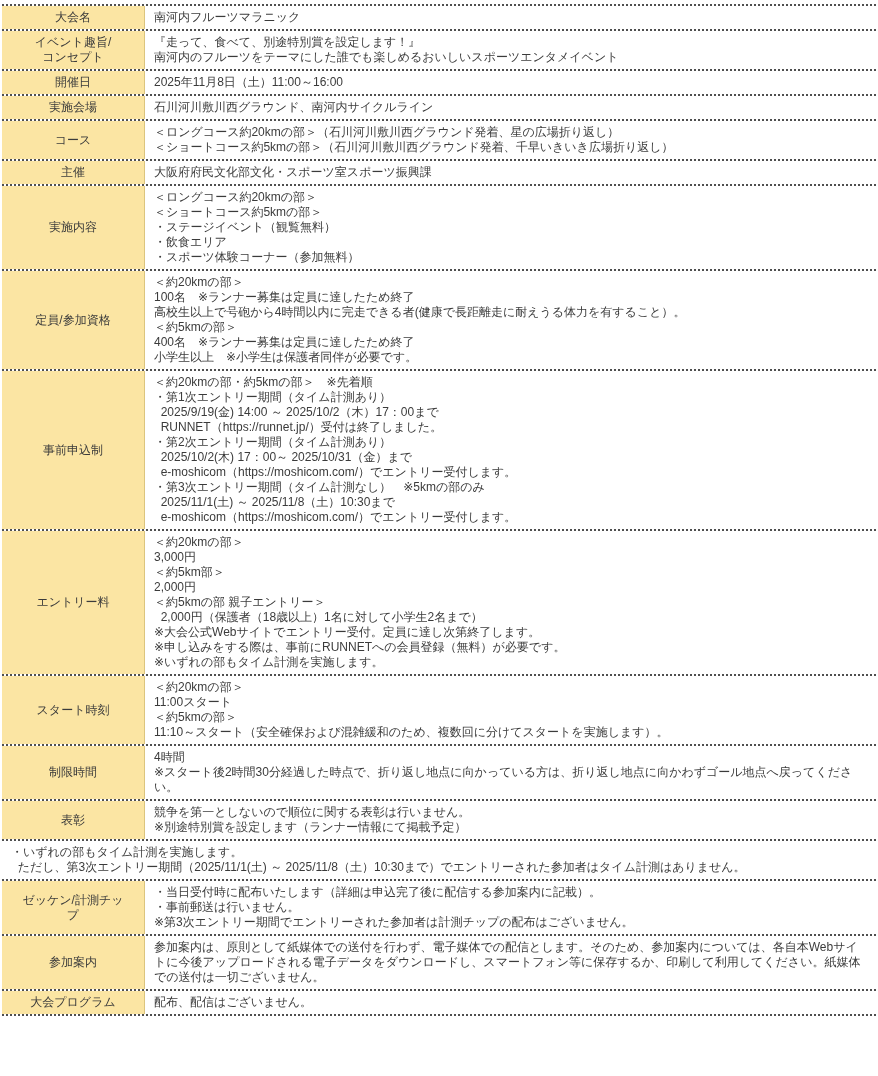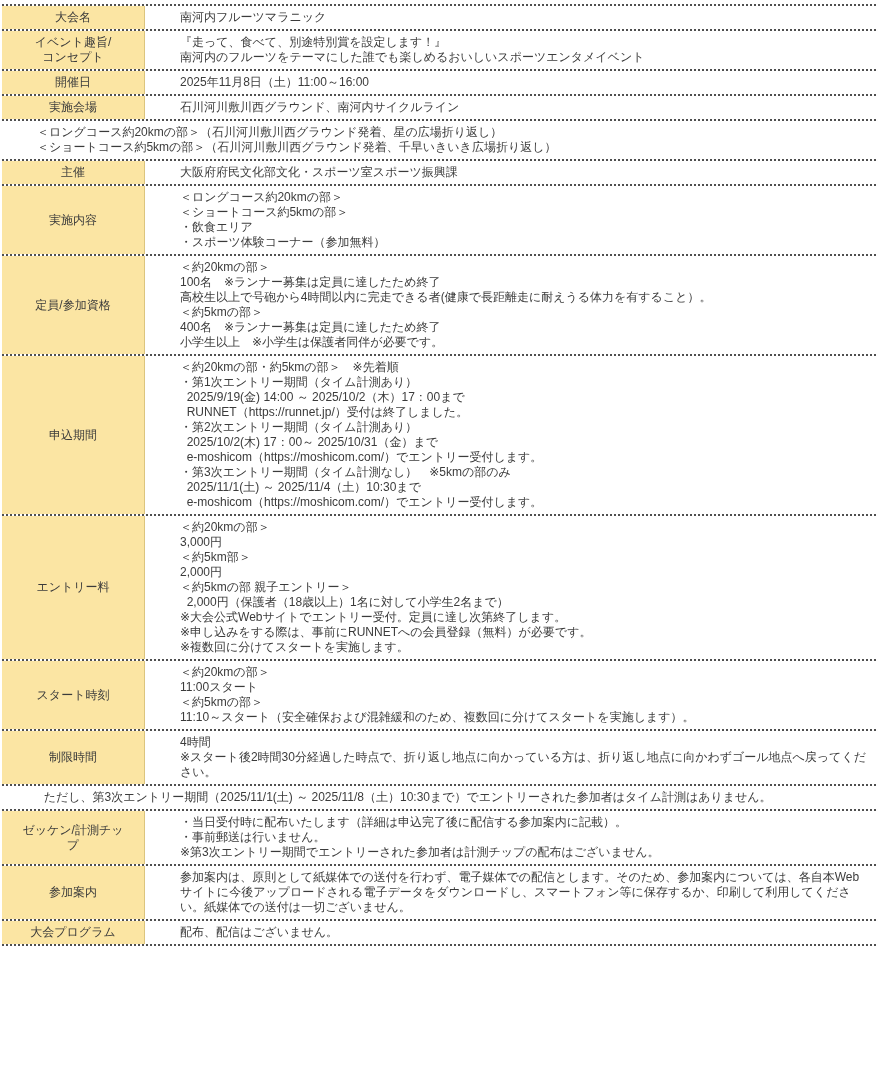--- a/index.html
+++ b/index.html
@@ -40,21 +40,20 @@
     font-size: 12px;
     line-height: 15px;
     padding: 4px 8px 4px 9px;
     display: flex;
     flex-direction: column;
     justify-content: center;
   }
   .line {
     white-space: pre-wrap;
     word-break: break-word;
-    margin-left: 26px;
   }
 </style>
 </head>
 <body style="color: rgb(59, 59, 59);">
 
 <div id="event-table">
   <div class="row">
     <div class="cell label">大会名</div>
     <div class="cell content">
         <div class="line">南河内フルーツマラニック</div>
@@ -78,83 +77,85 @@
   </div>
 
   <div class="row">
     <div class="cell label">実施会場</div>
     <div class="cell content">
         <div class="line">石川河川敷川西グラウンド、南河内サイクルライン</div>
       </div>
   </div>
 
   <div class="row">
+    <div class="cell label">コース</div>
     <div class="cell content">
         <div class="line">＜ロングコース約20kmの部＞（石川河川敷川西グラウンド発着、星の広場折り返し）</div>
         <div class="line">＜ショートコース約5kmの部＞（石川河川敷川西グラウンド発着、千早いきいき広場折り返し）</div>
       </div>
   </div>
 
   <div class="row">
     <div class="cell label">主催</div>
     <div class="cell content">
         <div class="line">大阪府府民文化部文化・スポーツ室スポーツ振興課</div>
       </div>
   </div>
 
   <div class="row">
     <div class="cell label">実施内容</div>
     <div class="cell content">
         <div class="line">＜ロングコース約20kmの部＞</div>
         <div class="line">＜ショートコース約5kmの部＞</div>
+        <div class="line">・ステージイベント（観覧無料）</div>
         <div class="line">・飲食エリア</div>
         <div class="line">・スポーツ体験コーナー（参加無料）</div>
       </div>
   </div>
 
   <div class="row">
     <div class="cell label">定員/参加資格</div>
     <div class="cell content">
         <div class="line">＜約20kmの部＞</div>
         <div class="line">100名　※ランナー募集は定員に達したため終了</div>
         <div class="line">高校生以上で号砲から4時間以内に完走できる者(健康で長距離走に耐えうる体力を有すること）。</div>
         <div class="line">＜約5kmの部＞</div>
         <div class="line">400名　※ランナー募集は定員に達したため終了</div>
         <div class="line">小学生以上　※小学生は保護者同伴が必要です。</div>
       </div>
   </div>
 
   <div class="row">
-    <div class="cell label">申込期間</div>
+    <div class="cell label">事前申込制</div>
     <div class="cell content">
         <div class="line">＜約20kmの部・約5kmの部＞　※先着順</div>
         <div class="line">・第1次エントリー期間（タイム計測あり）</div>
         <div class="line">  2025/9/19(金) 14:00 ～ 2025/10/2（木）17：00まで</div>
         <div class="line">  RUNNET（https://runnet.jp/）受付は終了しました。</div>
         <div class="line">・第2次エントリー期間（タイム計測あり）</div>
         <div class="line">  2025/10/2(木) 17：00～ 2025/10/31（金）まで</div>
         <div class="line">  e-moshicom（https://moshicom.com/）でエントリー受付します。</div>
         <div class="line">・第3次エントリー期間（タイム計測なし）　※5kmの部のみ</div>
-        <div class="line">  2025/11/1(土) ～ 2025/11/4（土）10:30まで</div>
+        <div class="line">  2025/11/1(土) ～ 2025/11/8（土）10:30まで</div>
         <div class="line">  e-moshicom（https://moshicom.com/）でエントリー受付します。</div>
       </div>
   </div>
 
   <div class="row">
     <div class="cell label">エントリー料</div>
     <div class="cell content">
         <div class="line">＜約20kmの部＞</div>
         <div class="line">3,000円</div>
         <div class="line">＜約5km部＞</div>
         <div class="line">2,000円</div>
         <div class="line">＜約5kmの部 親子エントリー＞</div>
         <div class="line">  2,000円（保護者（18歳以上）1名に対して小学生2名まで）</div>
         <div class="line">※大会公式Webサイトでエントリー受付。定員に達し次第終了します。</div>
         <div class="line">※申し込みをする際は、事前にRUNNETへの会員登録（無料）が必要です。</div>
-        <div class="line">※複数回に分けてスタートを実施します。</div>
+        <div class="line">※いずれの部もタイム計測を実施します。</div>
       </div>
   </div>
 
   <div class="row">
     <div class="cell label">スタート時刻</div>
     <div class="cell content">
         <div class="line">＜約20kmの部＞</div>
         <div class="line">11:00スタート</div>
         <div class="line">＜約5kmの部＞</div>
         <div class="line">11:10～スタート（安全確保および混雑緩和のため、複数回に分けてスタートを実施します）。</div>
@@ -162,23 +163,31 @@
   </div>
 
   <div class="row">
     <div class="cell label">制限時間</div>
     <div class="cell content">
         <div class="line">4時間</div>
         <div class="line">※スタート後2時間30分経過した時点で、折り返し地点に向かっている方は、折り返し地点に向かわずゴール地点へ戻ってください。</div>
       </div>
   </div>
 
-
-  <div class="row">
-    <div class="cell content">
+  <div class="row">
+    <div class="cell label">表彰</div>
+    <div class="cell content">
+        <div class="line">競争を第一としないので順位に関する表彰は行いません。</div>
+        <div class="line">※別途特別賞を設定します（ランナー情報にて掲載予定）</div>
+      </div>
+  </div>
+
+  <div class="row">
+    <div class="cell content">
+        <div class="line">・いずれの部もタイム計測を実施します。</div>
         <div class="line">  ただし、第3次エントリー期間（2025/11/1(土) ～ 2025/11/8（土）10:30まで）でエントリーされた参加者はタイム計測はありません。</div>
       </div>
   </div>
 
   <div class="row">
     <div class="cell label">ゼッケン/計測チップ</div>
     <div class="cell content">
         <div class="line">・当日受付時に配布いたします（詳細は申込完了後に配信する参加案内に記載）。</div>
         <div class="line">・事前郵送は行いません。</div>
         <div class="line">※第3次エントリー期間でエントリーされた参加者は計測チップの配布はございません。</div>

